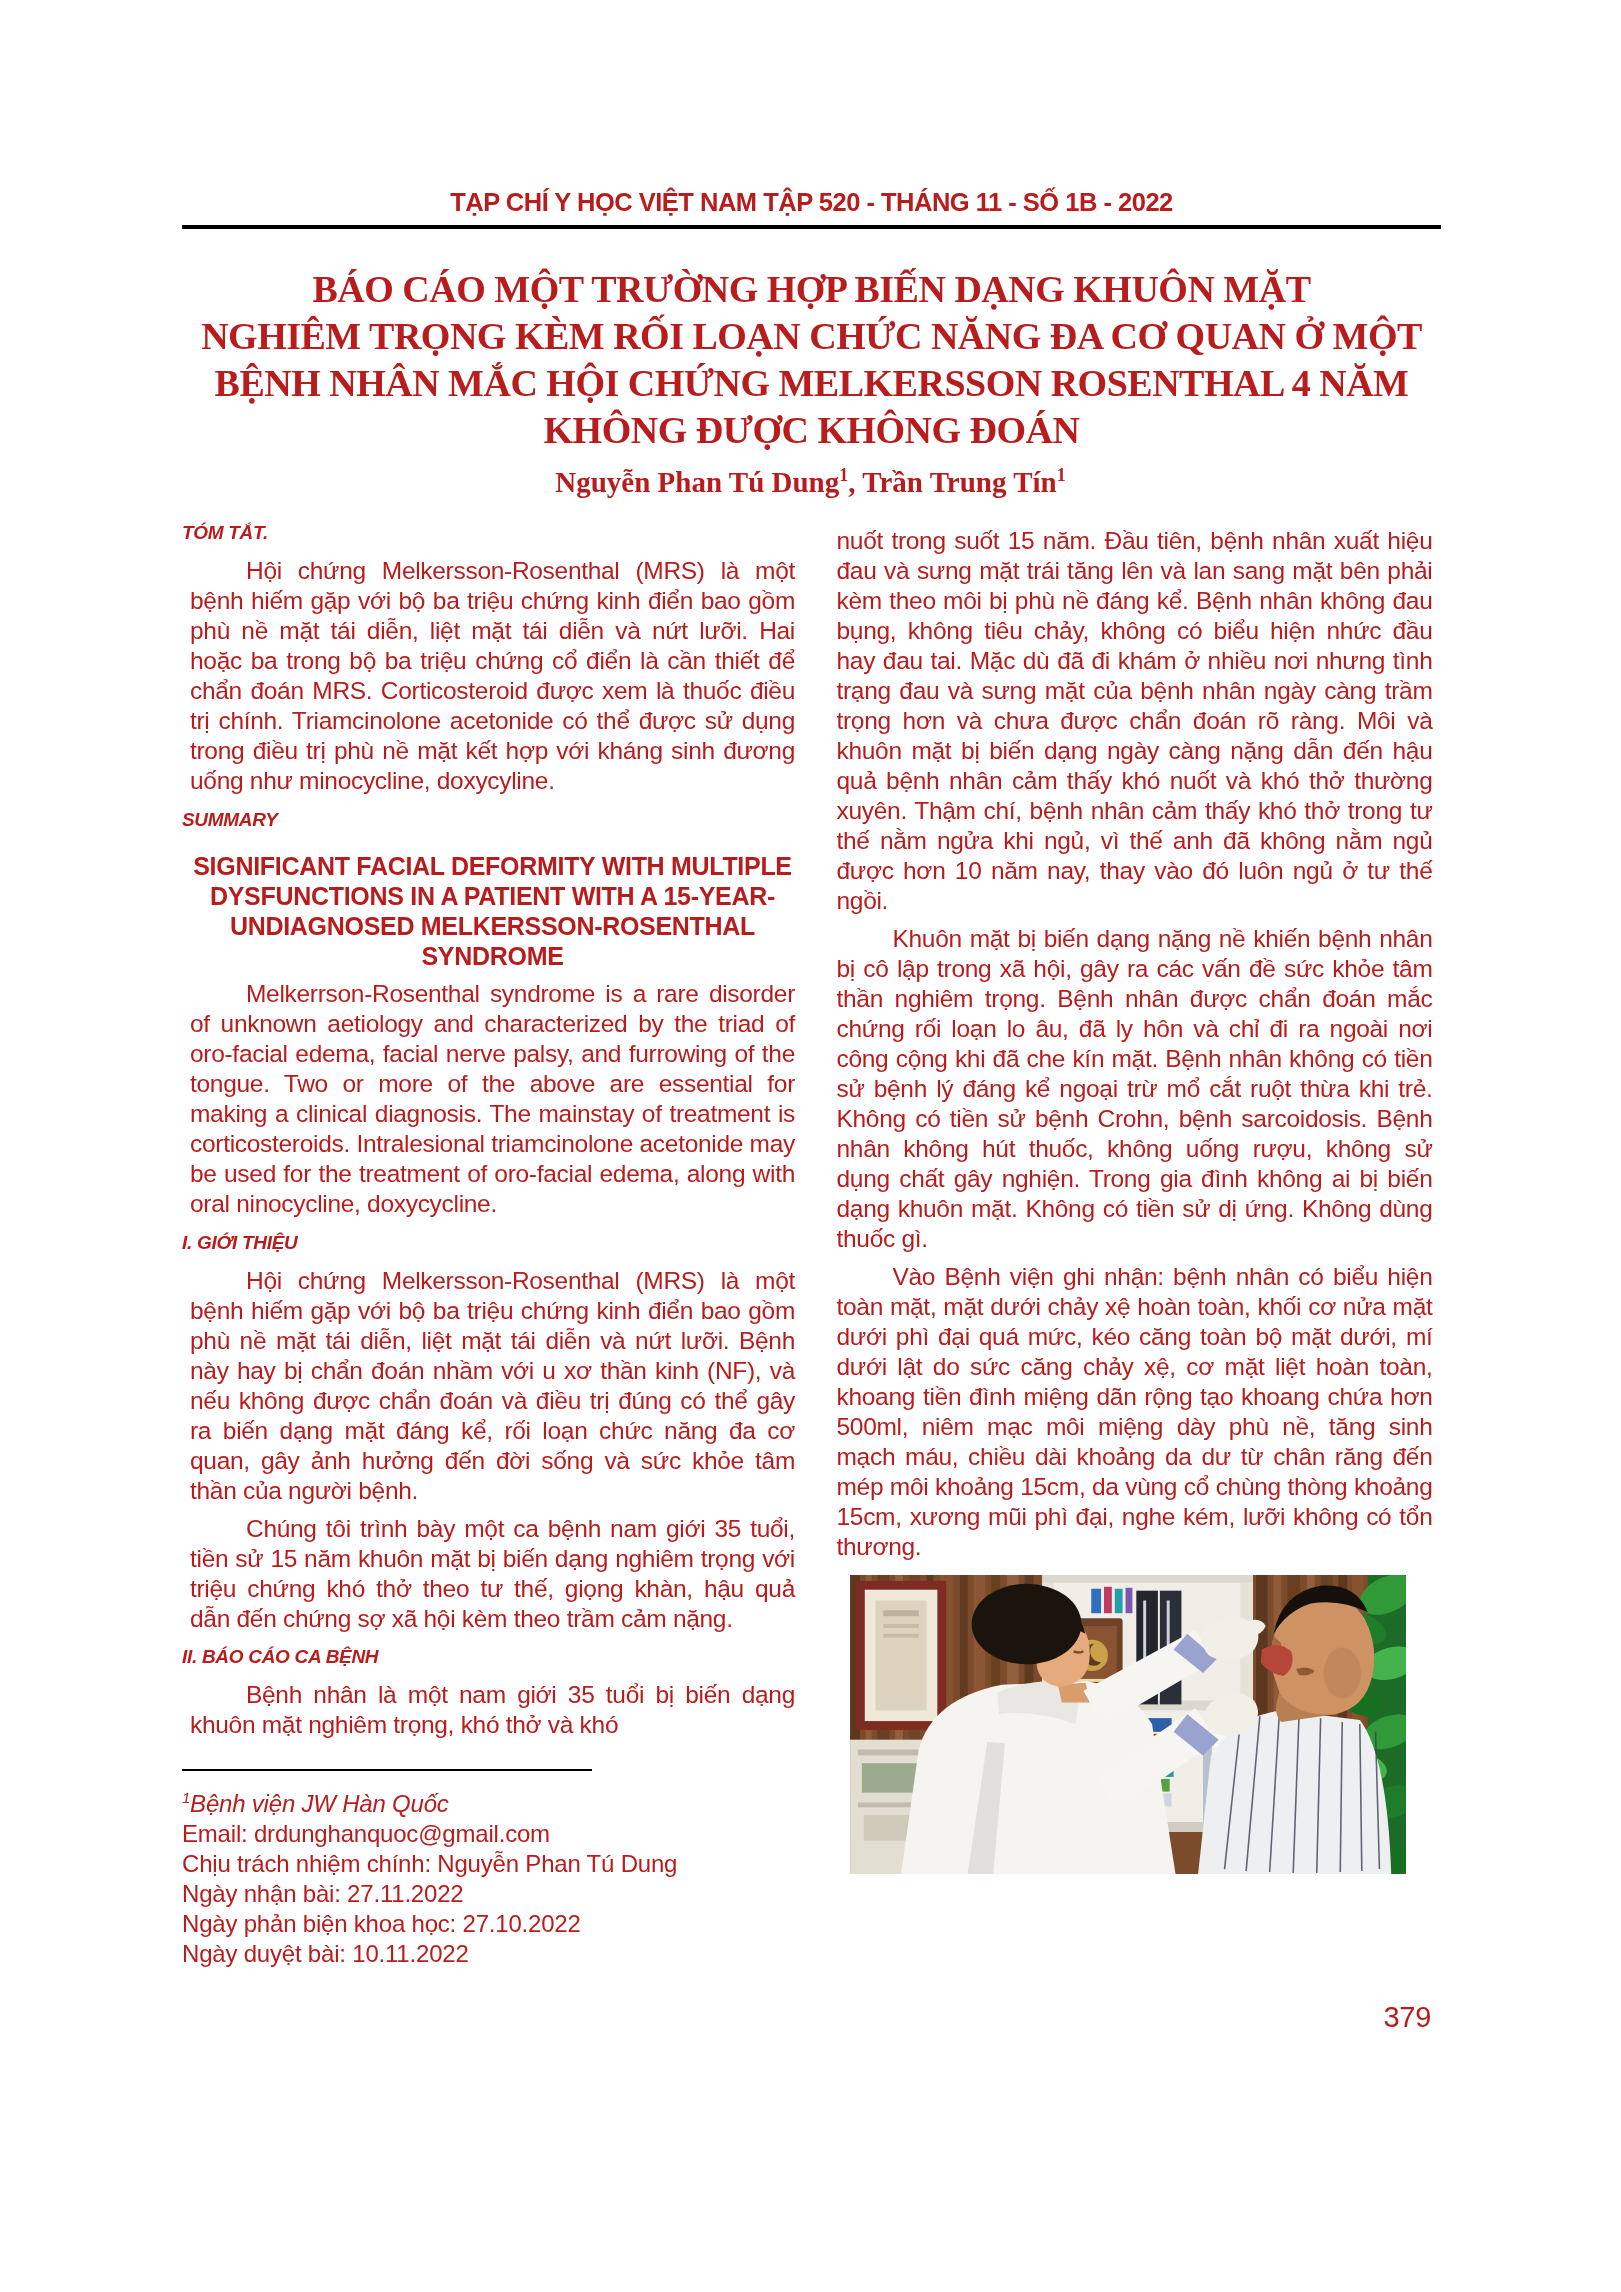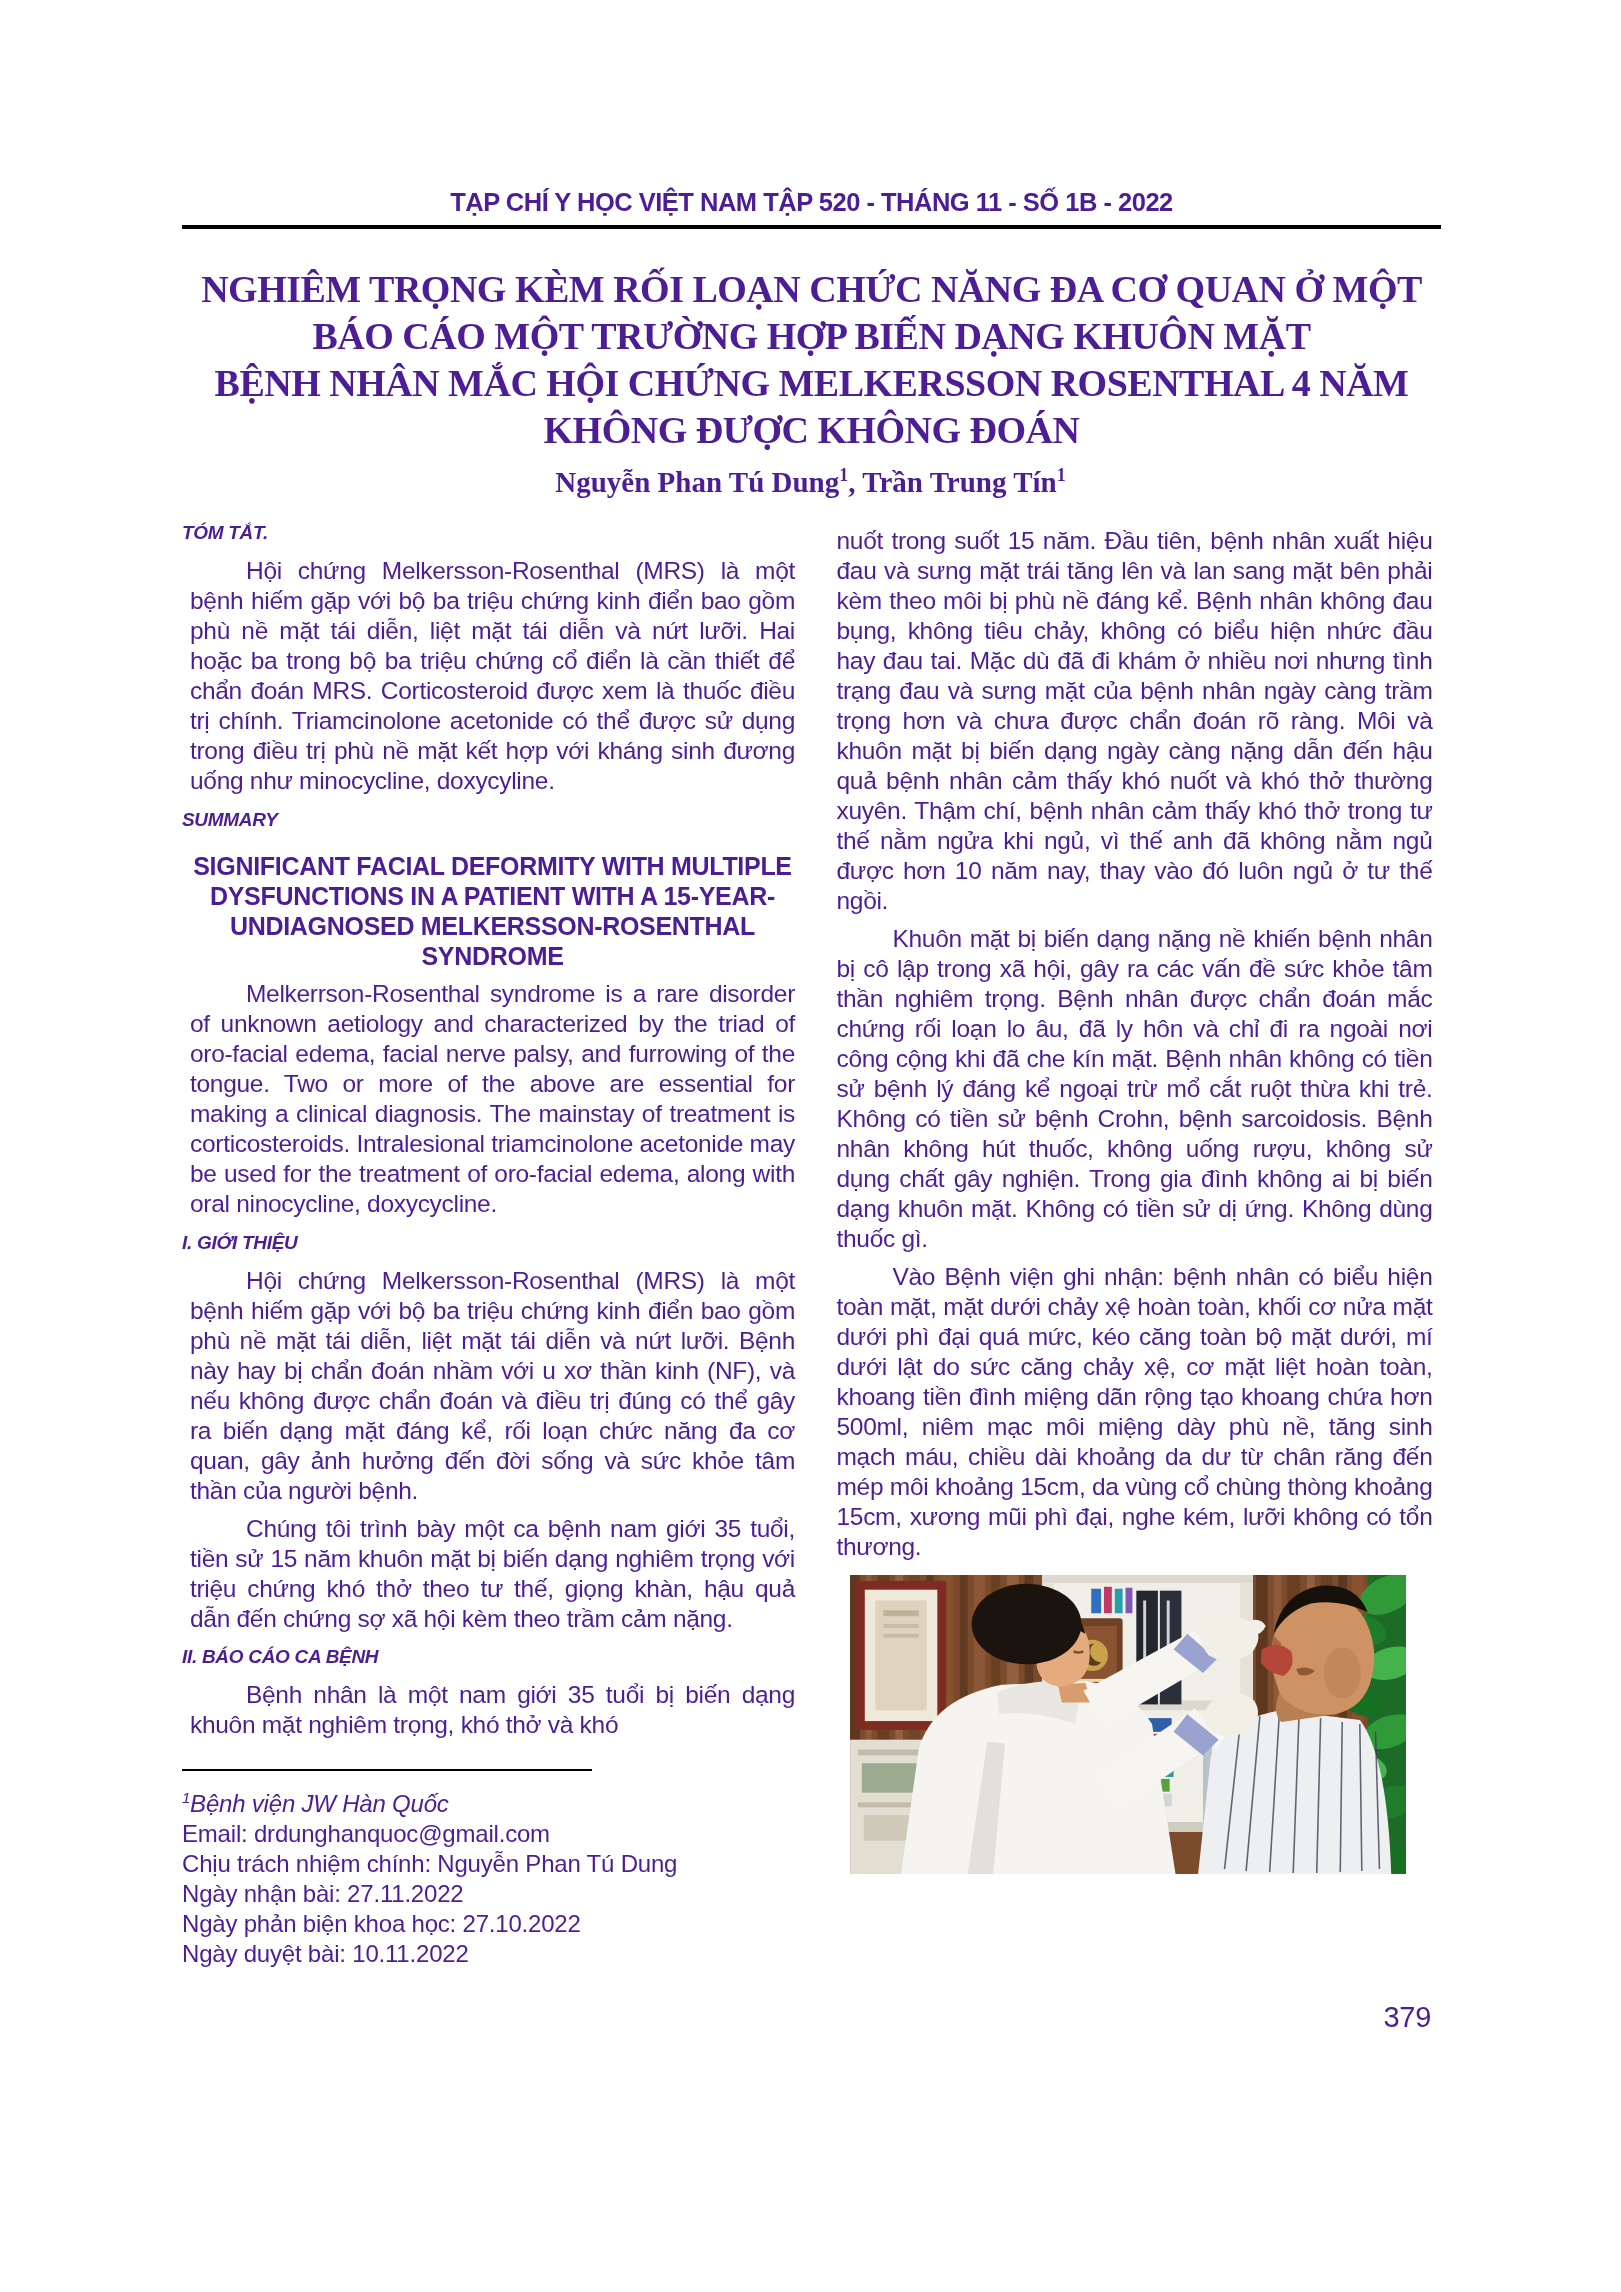--- a/index.html
+++ b/index.html
@@ -1,20 +1,20 @@
 <!DOCTYPE html>
 <html><head>
 <meta charset="utf-8">
 <style>
   html,body { margin:0; padding:0; background:#ffffff; }
   .page {
     position:relative;
     width:1621px; height:2259px;
     background:#ffffff;
-    color:#4c1d95;
+    color:#b91c1c;
     font-family:"Liberation Sans", sans-serif;
     overflow:hidden;
   }
   .content { position:absolute; left:182px; top:0; width:1259px; }
 
   .journal-header {
     margin-top:188px;
     text-align:center;
     font-weight:bold;
     font-size:25.5px;
@@ -96,22 +96,22 @@
 </head>
 <body>
 
 <div class="page">
   <div class="content">
 
     <div class="journal-header">TẠP CHÍ Y HỌC VIỆT NAM TẬP 520 - THÁNG 11 - SỐ 1B - 2022</div>
     <hr class="header-rule">
 
     <div class="title">
+      <div>BÁO CÁO MỘT TRƯỜNG HỢP BIẾN DẠNG KHUÔN MẶT</div>
       <div>NGHIÊM TRỌNG KÈM RỐI LOẠN CHỨC NĂNG ĐA CƠ QUAN Ở MỘT</div>
-      <div>BÁO CÁO MỘT TRƯỜNG HỢP BIẾN DẠNG KHUÔN MẶT</div>
       <div>BỆNH NHÂN MẮC HỘI CHỨNG MELKERSSON ROSENTHAL 4 NĂM</div>
       <div>KHÔNG ĐƯỢC KHÔNG ĐOÁN</div>
     </div>
 
     <div class="authors"><span>Nguyễn Phan Tú Dung</span><sup>1</sup><span>, </span><span>Trần Trung Tín</span><sup>1</sup></div>
 
     <div class="columns">
 
       <div class="col col-left">
         <div class="sec-heading first">TÓM TẮT.</div>

